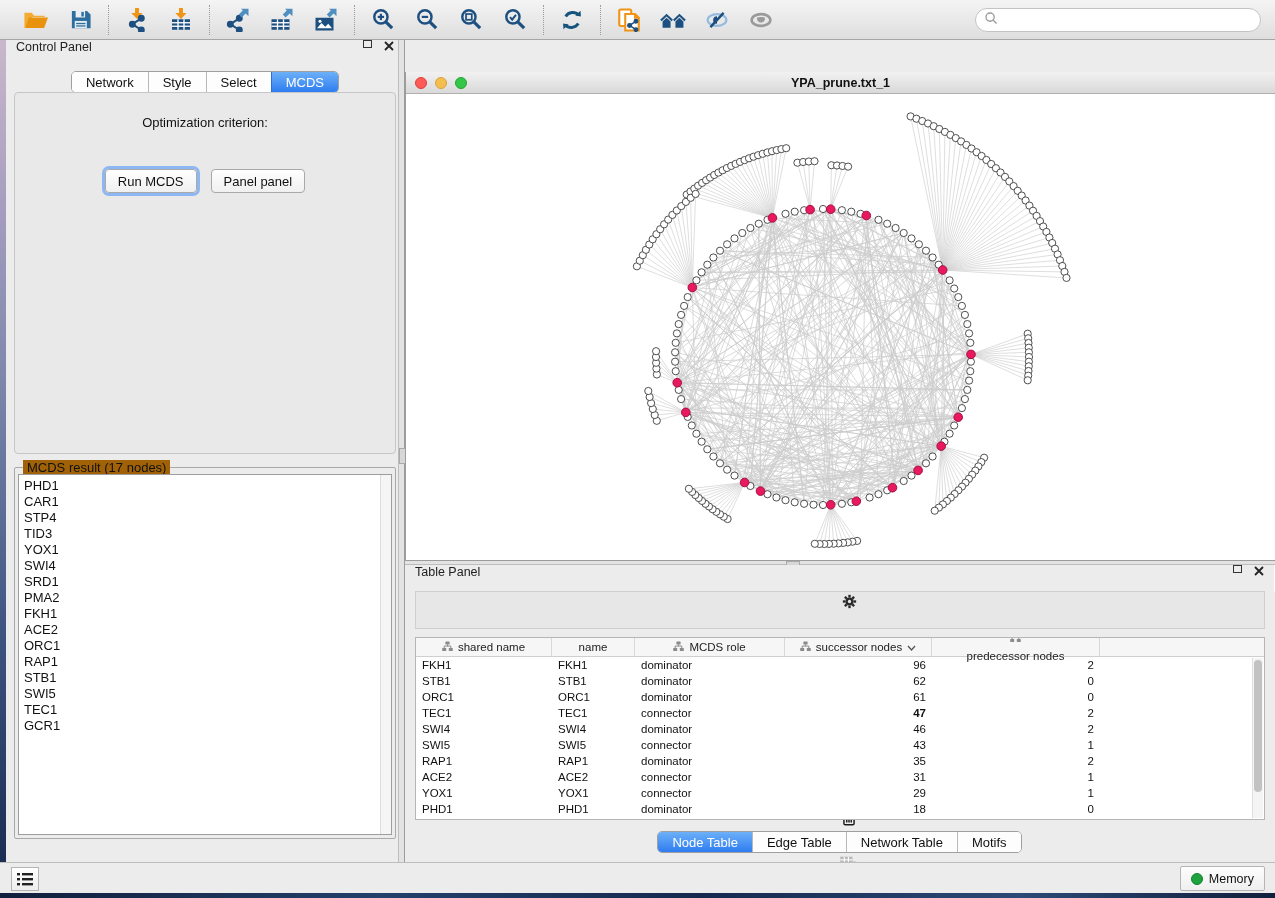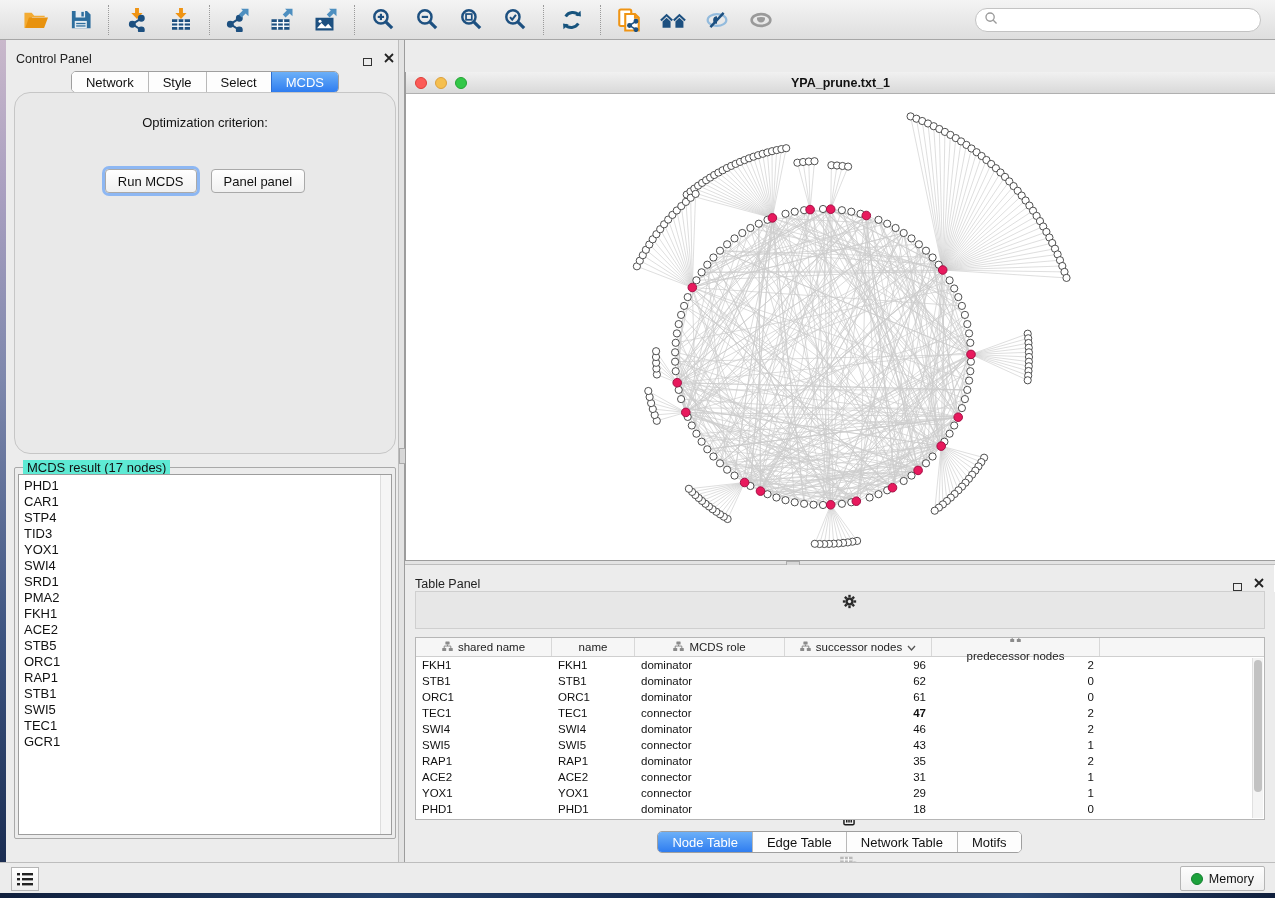--- a/index.html
+++ b/index.html
@@ -19,43 +19,43 @@
   .tb-group { display:flex; align-items:center; gap:8px; padding:0 10px; }
   .tb-sep { width:0; height:30px; border-left:1px dotted #9a9a9a; }
   .tb-btn { width:36px; height:32px; display:flex; align-items:center; justify-content:center; border-radius:4px; }
   .tb-btn svg { display:block; }
   .searchbox { position:absolute; right:14px; top:8px; width:286px; height:24px; background:#fff;
     border:1px solid #c3c3c3; border-radius:12px; display:flex; align-items:center; padding:0 8px; gap:5px; }
   .searchbox input { border:none; outline:none; flex:1; font-size:12px; background:transparent; }
 
   
   .control-panel { position:absolute; left:6px; top:40px; width:398px; height:822px; background:#ececec; }
-  .panel-titlebar { height:26px; display:flex; align-items:flex-end; padding:0 10px; font-size:12.5px; color:#222; }
+  .panel-titlebar { height:26px; display:flex; align-items:flex-start; padding:0 10px; font-size:12.5px; color:#222; }
   .panel-titlebar .spacer { flex:1; }
   .float-ico { width:9px; height:8px; border:1.4px solid #333; margin-right:12px; }
   .tabs-row { position:absolute; left:0; top:31px; width:100%; display:flex; justify-content:center; }
   .seg { display:flex; border:1px solid #9f9f9f; border-radius:5px; overflow:hidden; background:#fff; height:22px; }
   .seg .seg-item { font-size:13px; padding:2px 14px; line-height:17px; border-left:1px solid #b9b9b9; background:#fdfdfd; color:#111; cursor:default; white-space:nowrap; }
   .seg .seg-item:first-child { border-left:none; }
   .seg .seg-item.active { background:linear-gradient(#6cb0f8,#2f7df0); color:#fff; border-left-color:#2f6fd0; }
   .cp-content { position:absolute; left:8px; top:52px; width:382px; height:362px; background:#e9e9e9;
-    border:1px solid #c6c6c6; border-radius:16px; }
+    border:1px solid #c6c6c6; border-radius:4px; }
   .opt-label { position:absolute; left:0; top:22px; width:100%; text-align:center; font-size:13px; color:#111; }
   .dropdown { position:absolute; left:38px; top:42px; width:312px; height:23px; background:#fff;
     border:1px solid #b5b5b5; border-radius:5px; display:flex; align-items:center; }
   .dropdown .dd-text { flex:1; font-size:13px; padding-left:9px; color:#111; white-space:nowrap; }
   .dd-stepper { width:20px; height:21px; border-radius:0 4px 4px 0; background:linear-gradient(#61a5f9,#1f6ce2);
     display:flex; flex-direction:column; align-items:center; justify-content:center; gap:2px; }
   .btn { background:linear-gradient(#ffffff,#f0f0f0); border:1px solid #a9a9a9; border-radius:4px;
     font-size:13px; color:#111; padding:2px 12px; height:24px; font-family:inherit; }
   .btn.focus-ring { box-shadow:0 0 0 3px rgba(110,165,245,.75); }
   .cp-buttons { position:absolute; left:0; top:76px; width:100%; display:flex; justify-content:center; gap:14px; }
   .result-box { position:absolute; left:8px; top:427px; width:382px; height:372px;
     border:1px solid #a9a9a9; border-radius:2px; }
-  .result-legend { position:absolute; left:8px; top:-8px; background:#5eead4; padding:0 4px; font-size:13px; color:#111; }
+  .result-legend { position:absolute; left:8px; top:-8px; background:#a16207; padding:0 4px; font-size:13px; color:#111; }
   .result-list { position:absolute; left:3px; top:6px; right:3px; bottom:3px; background:#fff;
     border:1px solid #9d9d9d; overflow:hidden; }
   .result-scroll { position:absolute; top:0; right:0; width:11px; height:100%; background:#f5f5f5; border-left:1px solid #ddd; }
   .result-item { font-size:13px; line-height:16px; padding-left:5px; color:#111; }
 
   
   .vsplit { position:absolute; left:398px; top:40px; width:7px; height:822px; background:#e3e3e3; border-left:1px solid #bdbdbd; border-right:1px solid #9c9c9c; }
   .vsplit .grip { position:absolute; left:0px; top:408px; width:7px; height:16px; background:#d7d7d7; border:1px solid #aaa; }
   .hsplit { position:absolute; left:405px; top:560px; width:870px; height:5px; background:#e3e3e3; border-top:1px solid #9c9c9c; border-bottom:1px solid #bdbdbd; }
   .hsplit .grip { position:absolute; left:381px; top:0; width:14px; height:5px; background:#d7d7d7; border:1px solid #aaa; }
@@ -341,21 +341,20 @@
           <div class="result-item">PHD1</div>
           <div class="result-item">CAR1</div>
           <div class="result-item">STP4</div>
           <div class="result-item">TID3</div>
           <div class="result-item">YOX1</div>
           <div class="result-item">SWI4</div>
           <div class="result-item">SRD1</div>
           <div class="result-item">PMA2</div>
           <div class="result-item">FKH1</div>
           <div class="result-item">ACE2</div>
-          <div class="result-item">STB5</div>
           <div class="result-item">ORC1</div>
           <div class="result-item">RAP1</div>
           <div class="result-item">STB1</div>
           <div class="result-item">SWI5</div>
           <div class="result-item">TEC1</div>
           <div class="result-item">GCR1</div>
         </div>
       <div class="result-scroll"></div>
     </div>
   </div>

